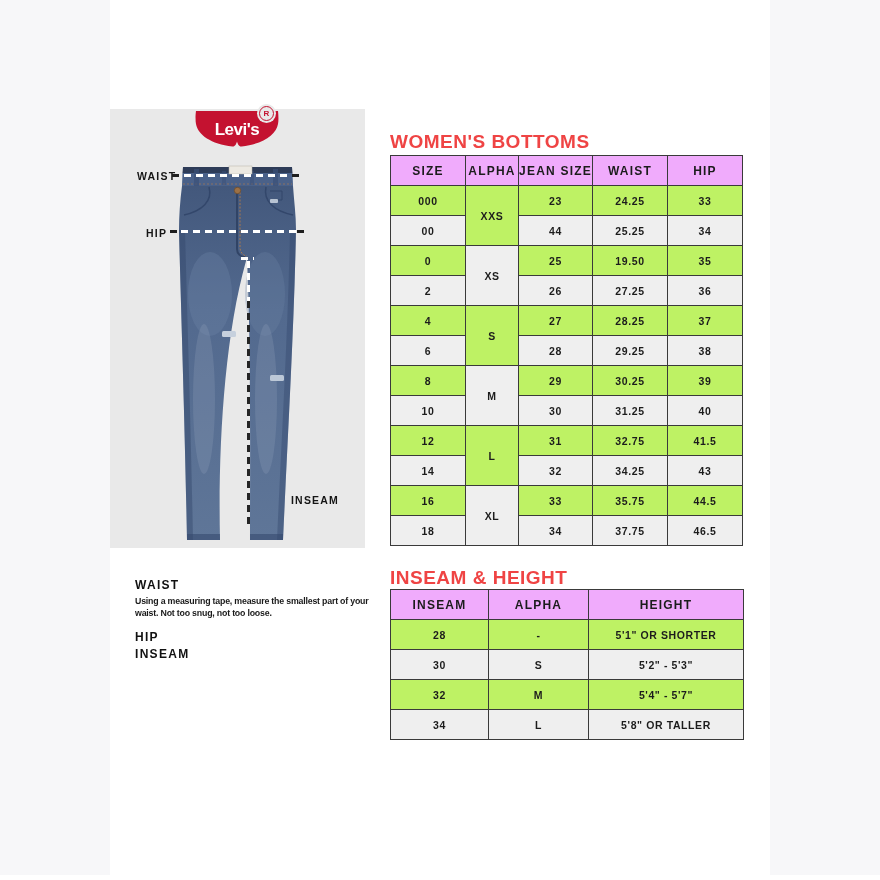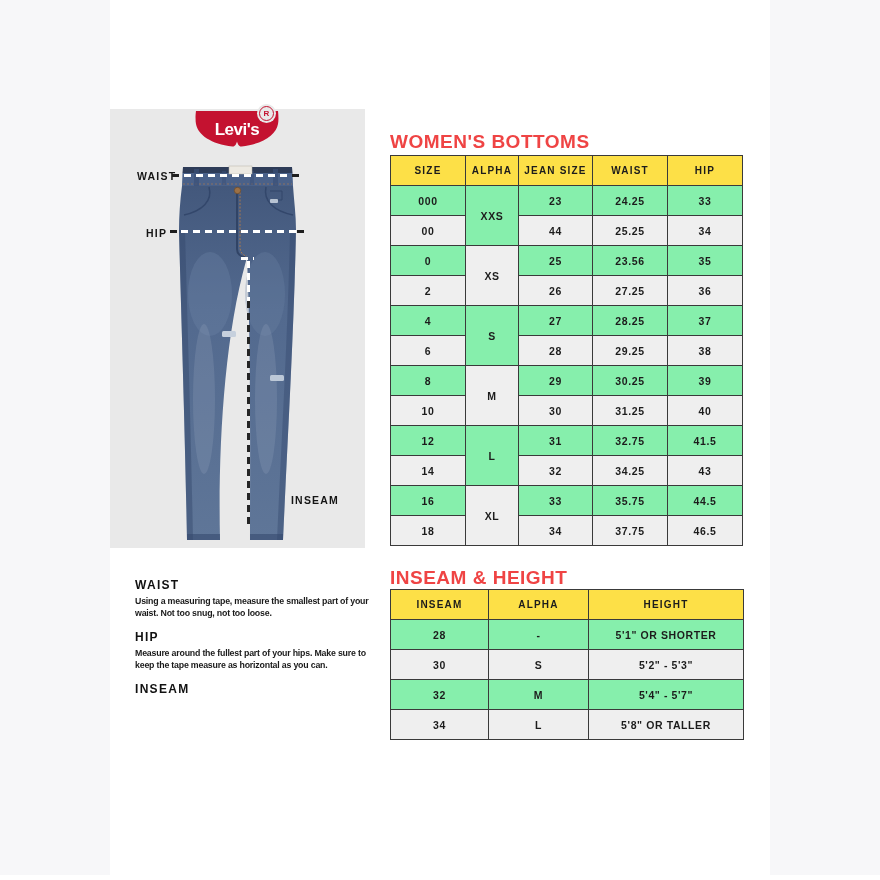--- a/index.html
+++ b/index.html
@@ -36,23 +36,23 @@
   .section-title{
     position:absolute;left:390px;font-size:19px;font-weight:bold;letter-spacing:0.5px;color:#ef4444;
   }
 
   
   table.chart{position:absolute;left:390px;border-collapse:collapse;table-layout:fixed;}
   table.chart th,table.chart td{
     border:1px solid #3a3a3a;text-align:center;vertical-align:middle;
     font-weight:bold;color:#1c1c1c;padding:0;
   }
-  table.chart th{font-size:10px;letter-spacing:1.2px;height:29px;background:#fde047;}
+  table.chart th{font-size:12px;letter-spacing:1.2px;height:29px;background:#f0abfc;}
   table.chart td{font-size:10.5px;letter-spacing:0.6px;height:29px;}
-  td.white{background:#86efac;}
+  td.white{background:#bef264;}
   td.gray{background:#efefef;}
 
   
   .instructions{position:absolute;left:135px;top:578px;width:236px;}
   .instr-heading{font-size:12px;font-weight:bold;letter-spacing:1.3px;color:#111;margin:0 0 3px 0;}
   .instr-body{font-size:8.8px;font-weight:bold;letter-spacing:-0.2px;line-height:12px;color:#1a1a1a;margin:0 0 11px 0;}
 </style>
 </head>
 <body>
 
@@ -163,21 +163,21 @@
         <tr>
           <td class="gray">00</td>
           <td class="gray">44</td>
           <td class="gray">25.25</td>
           <td class="gray">34</td>
         </tr>
         <tr>
           <td class="white">0</td>
           <td class="gray" rowspan="2">XS</td>
           <td class="white">25</td>
-          <td class="white">23.56</td>
+          <td class="white">19.50</td>
           <td class="white">35</td>
         </tr>
         <tr>
           <td class="gray">2</td>
           <td class="gray">26</td>
           <td class="gray">27.25</td>
           <td class="gray">36</td>
         </tr>
         <tr>
           <td class="white">4</td>
@@ -273,20 +273,19 @@
       </tbody>
   </table>
 
   <div class="instructions">
     <div>
       <p class="instr-heading">WAIST</p>
       <p class="instr-body">Using a measuring tape, measure the smallest part of your waist. Not too snug, not too loose.</p>
     </div>
     <div>
       <p class="instr-heading">HIP</p>
-      <p class="instr-body">Measure around the fullest part of your hips. Make sure to keep the tape measure as horizontal as you can.</p>
     </div>
     <div>
       <p class="instr-heading">INSEAM</p>
     </div>
   </div>
 
 </div>
 
 </body></html>

